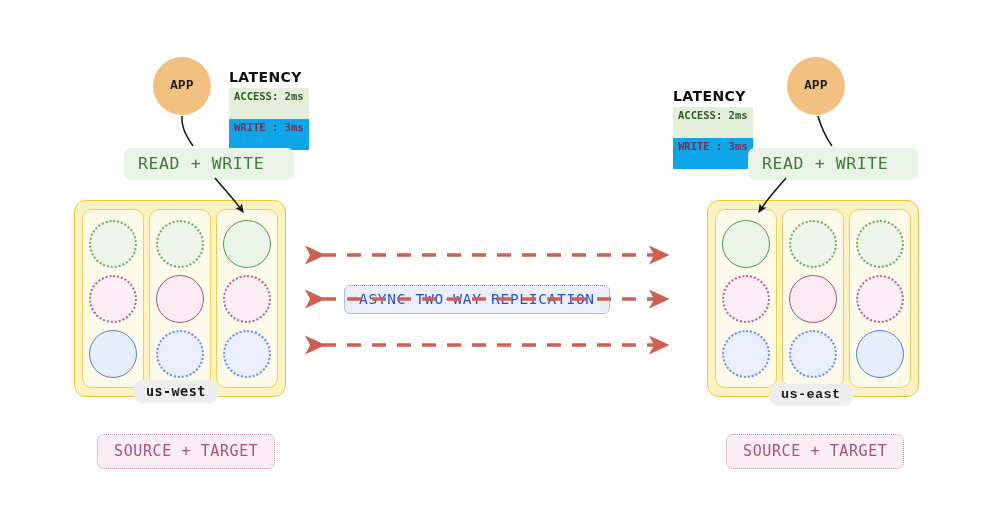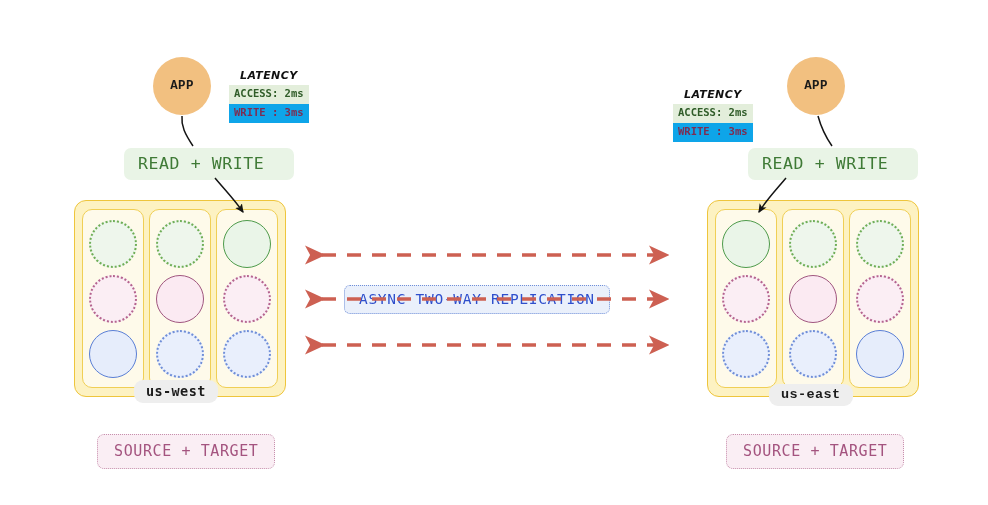--- a/index.html
+++ b/index.html
@@ -37,31 +37,29 @@
     letter-spacing: 0.3px;
   }
 
   
   .latency-table {
     font-family: "DejaVu Sans Mono", "Liberation Mono", monospace;
   }
   .latency-title {
     font-family: "DejaVu Sans", "Liberation Sans", sans-serif;
     font-weight: bold;
-    font-size: 11px;
+    font-size: 14px;
     color: #111111;
     letter-spacing: 0.4px;
-    text-align: center;
     margin-bottom: 3px;
-    font-style: italic;
   }
   .latency-row {
     font-size: 10.5px;
     line-height: 14px;
-    padding: 1px 5px 4px 5px;
+    padding: 1px 5px 16px 5px;
     white-space: pre;
     font-weight: bold;
   }
   .latency-access {
     background: #e3eedb;
     color: #2f5c28;
   }
   .latency-write {
     background: #0ea5e9;
     color: #7d2d52;

